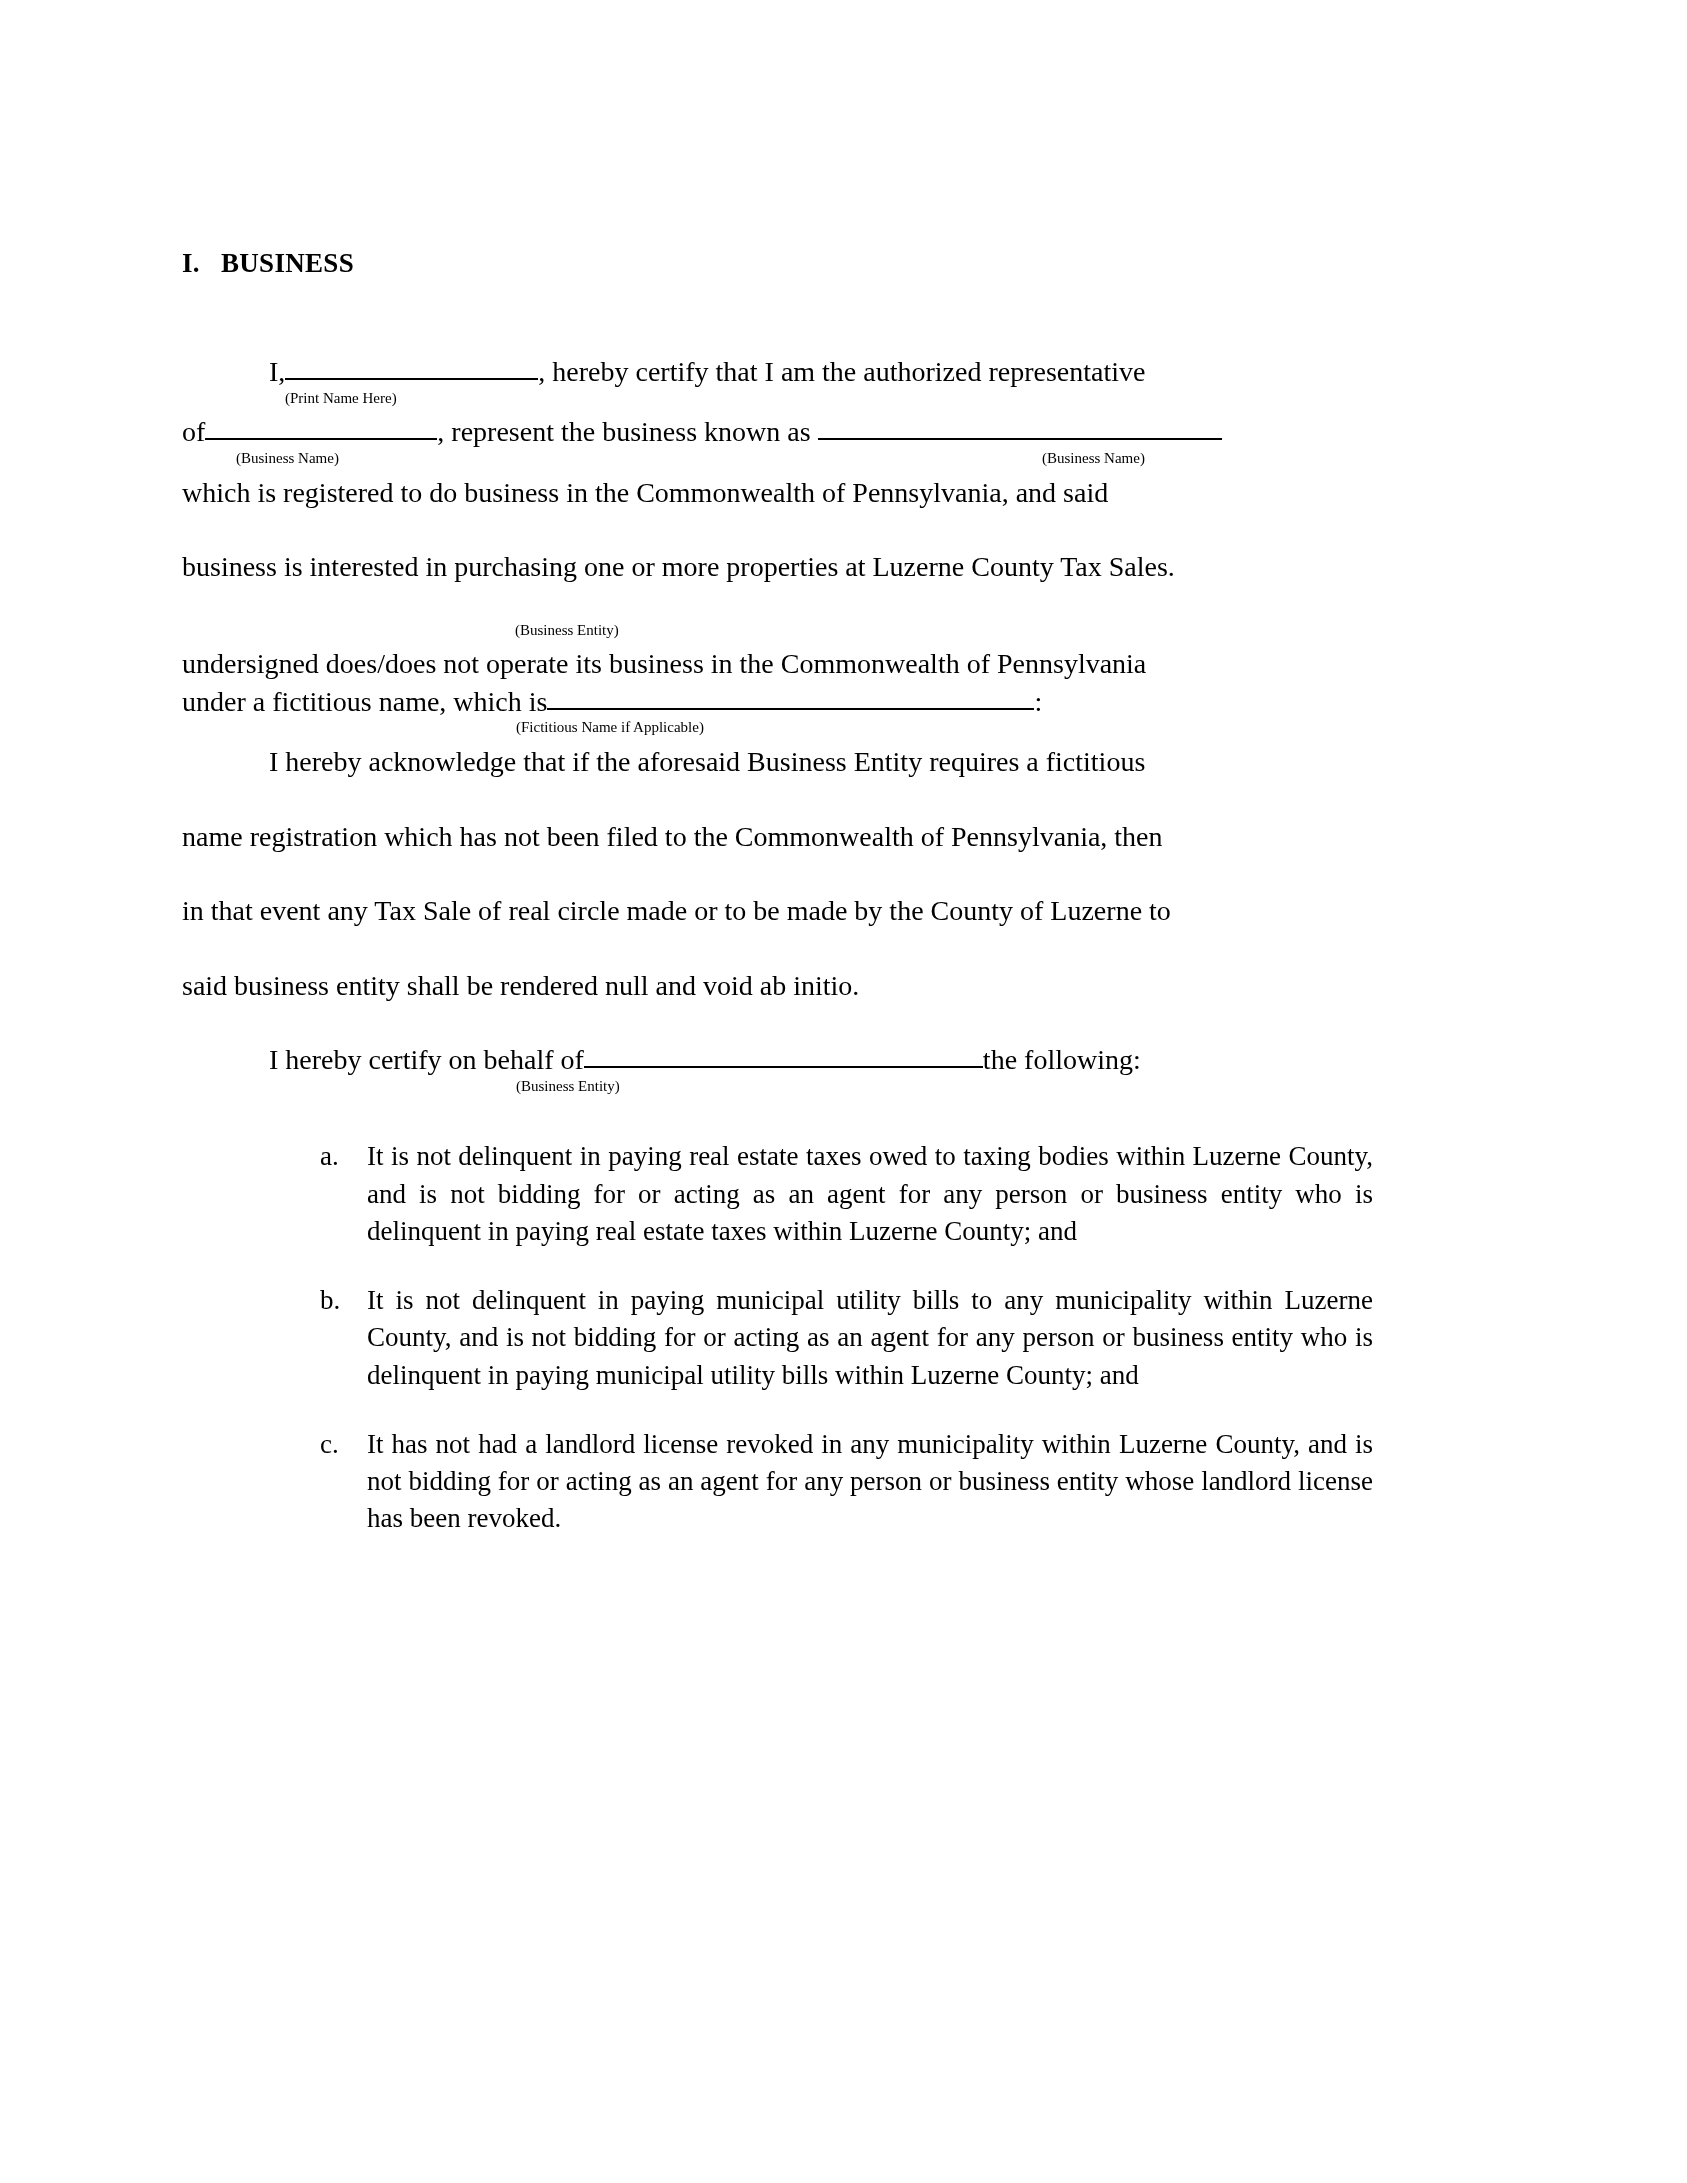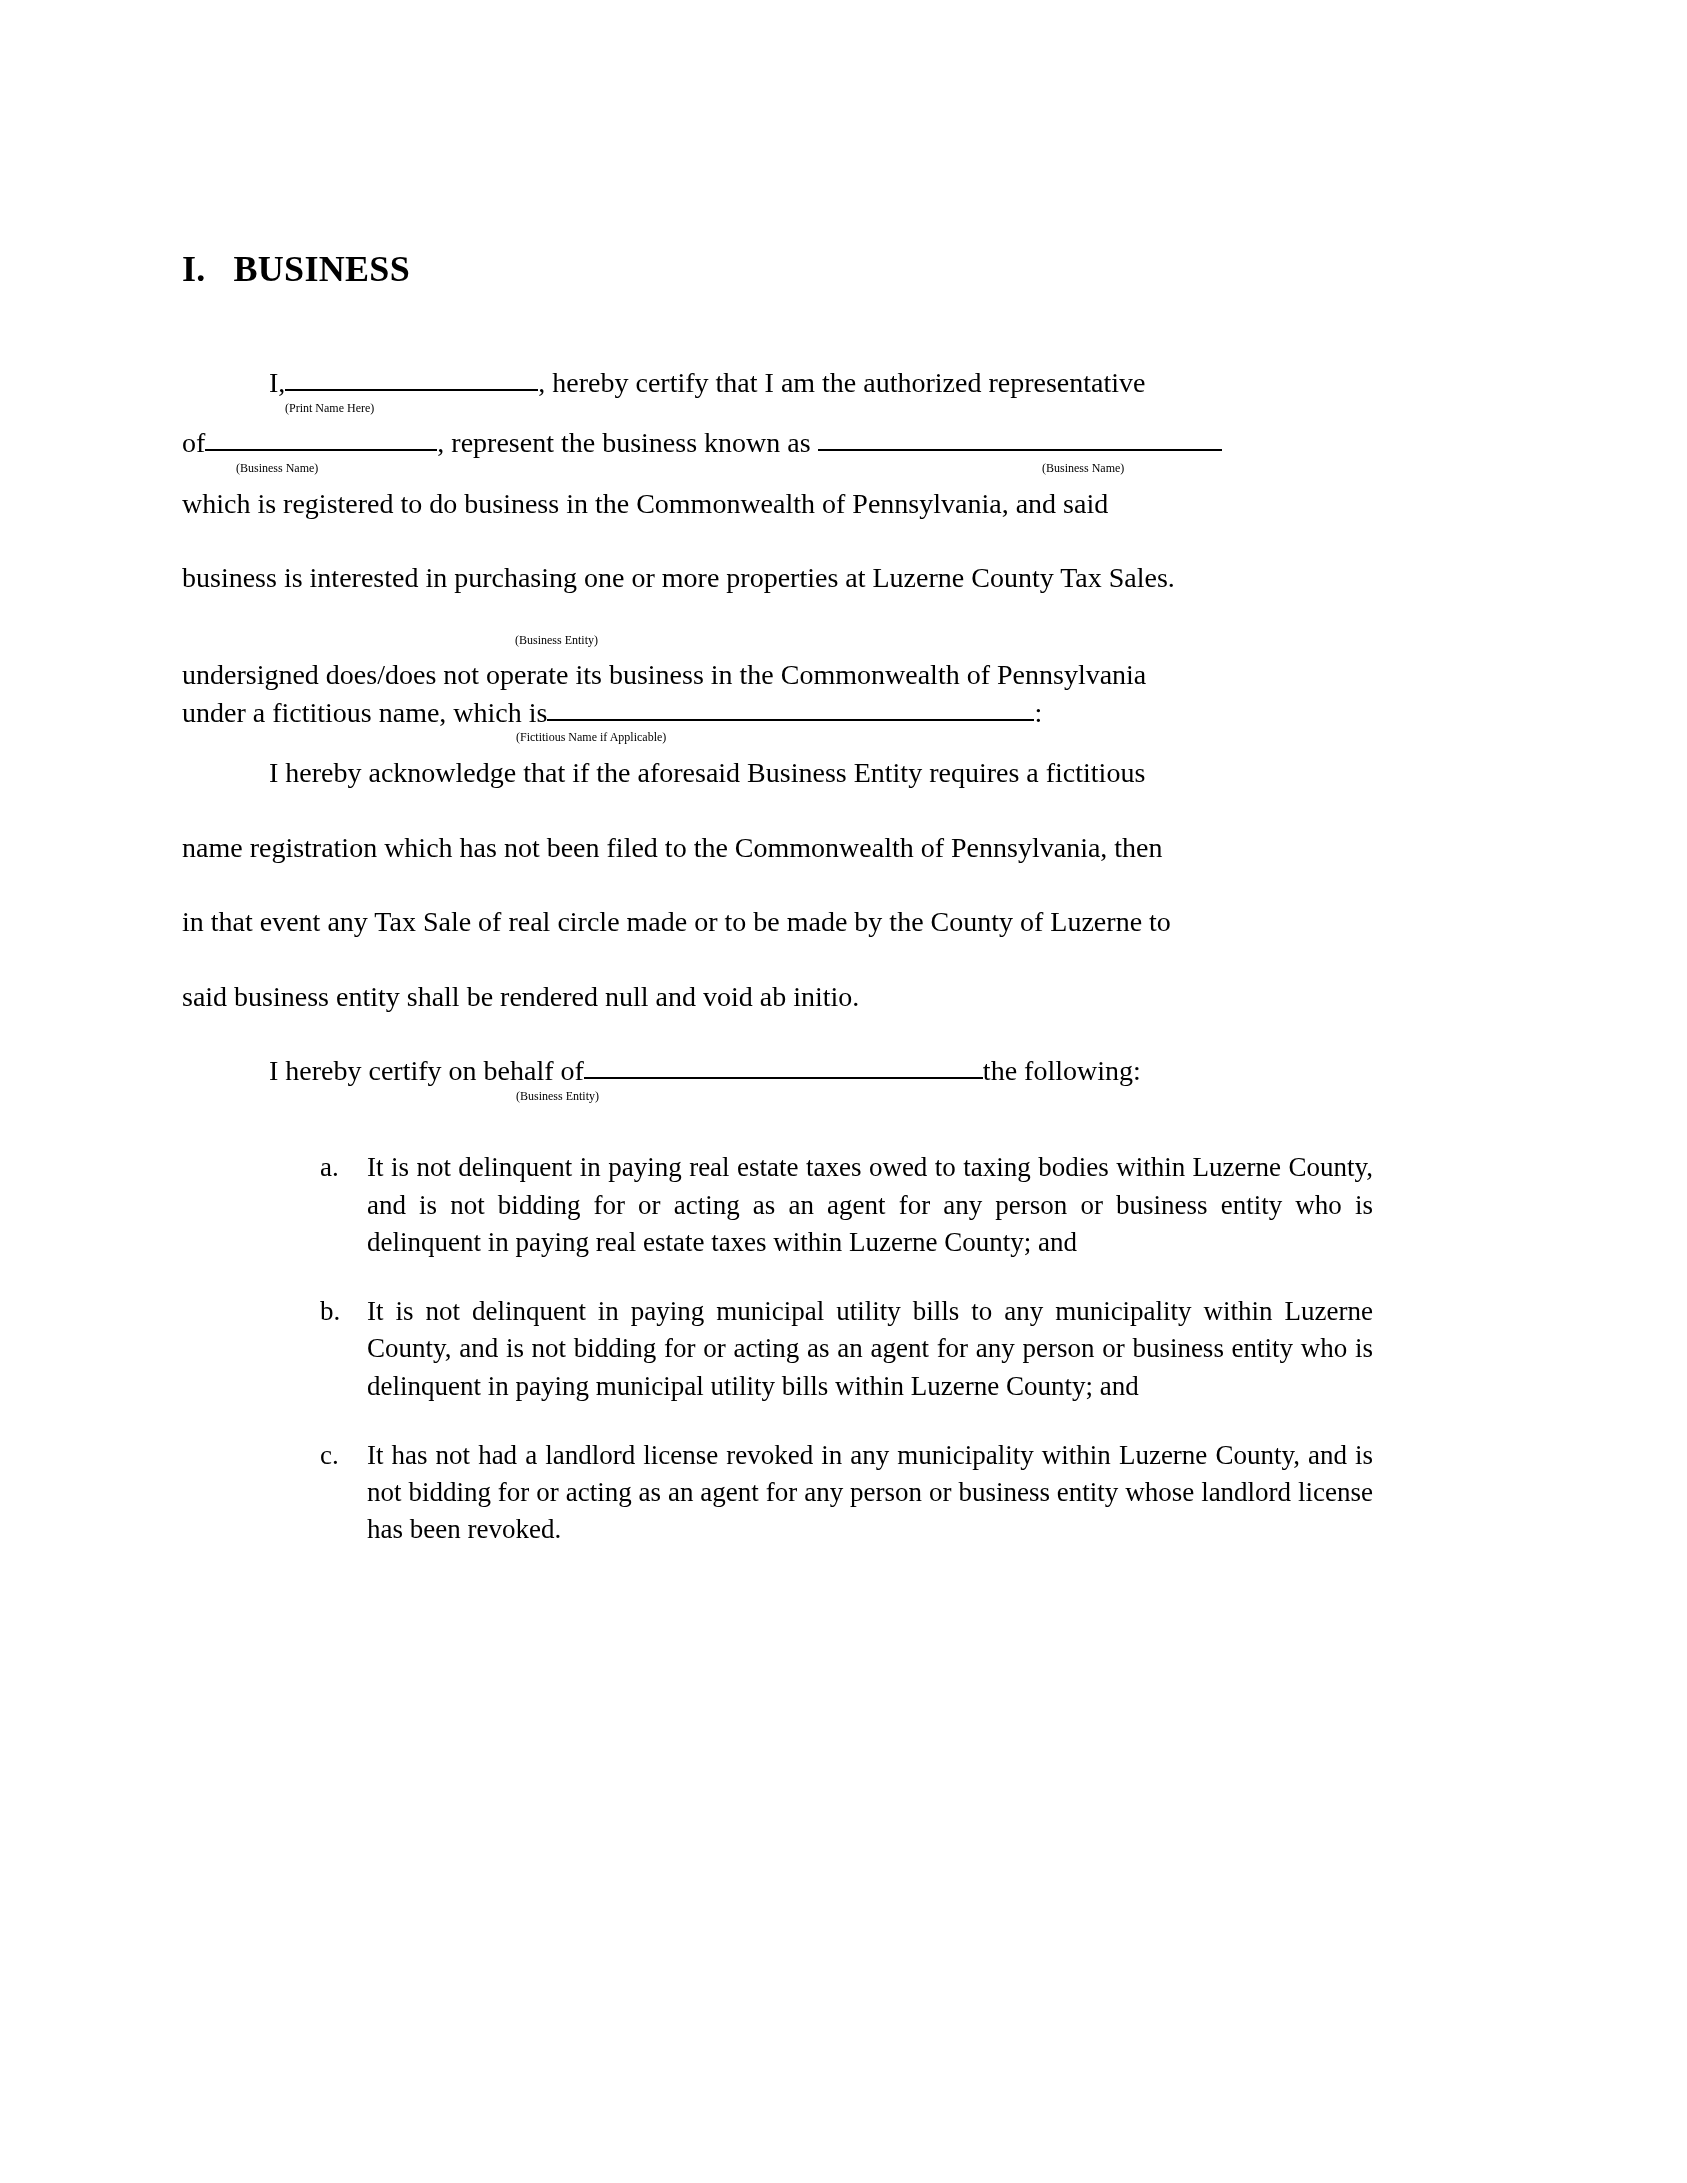--- a/index.html
+++ b/index.html
@@ -18,21 +18,21 @@
   }
   .content {
     position: absolute;
     left: 182px;
     top: 248px;
     width: 1267px;
   }
 
   
   .heading {
-    font-size: 36px;
+    font-size: 27px;
     font-weight: bold;
     letter-spacing: 0.3px;
     white-space: pre;
     margin: 0 0 0 0;
   }
 
   
   .body-line {
     font-size: 28px;
     line-height: 1.34;
@@ -58,21 +58,21 @@
 
   
   .caption-row {
     position: relative;
     height: 22.5px;
     font-size: 0px;
   }
   .caption {
     position: absolute;
     top: 0;
-    font-size: 12px;
+    font-size: 15px;
     line-height: 1;
     white-space: nowrap;
   }
 
   
   .list {
     margin: 0;
     padding: 0;
     list-style: none;
   }

